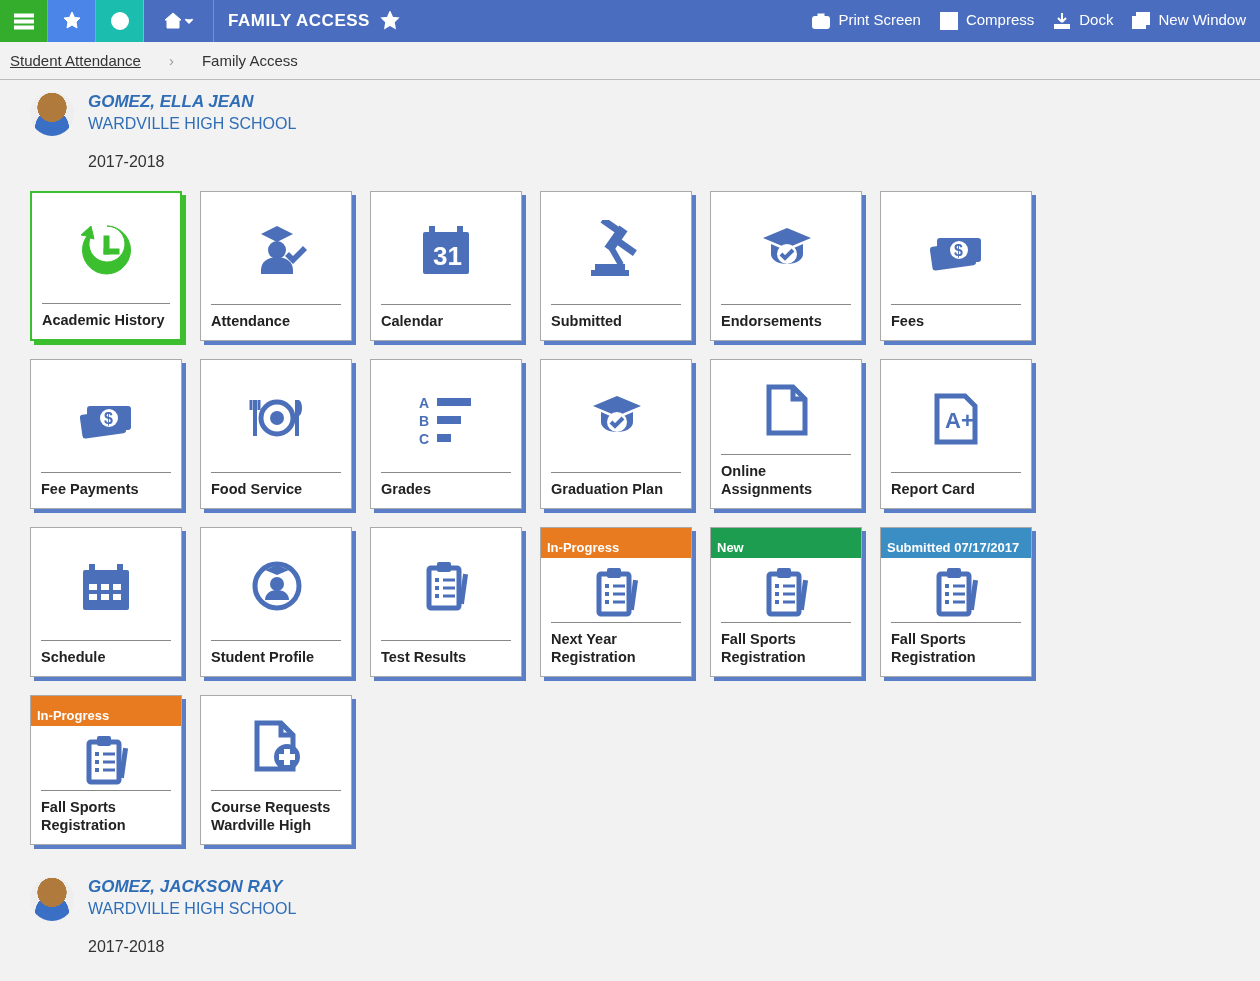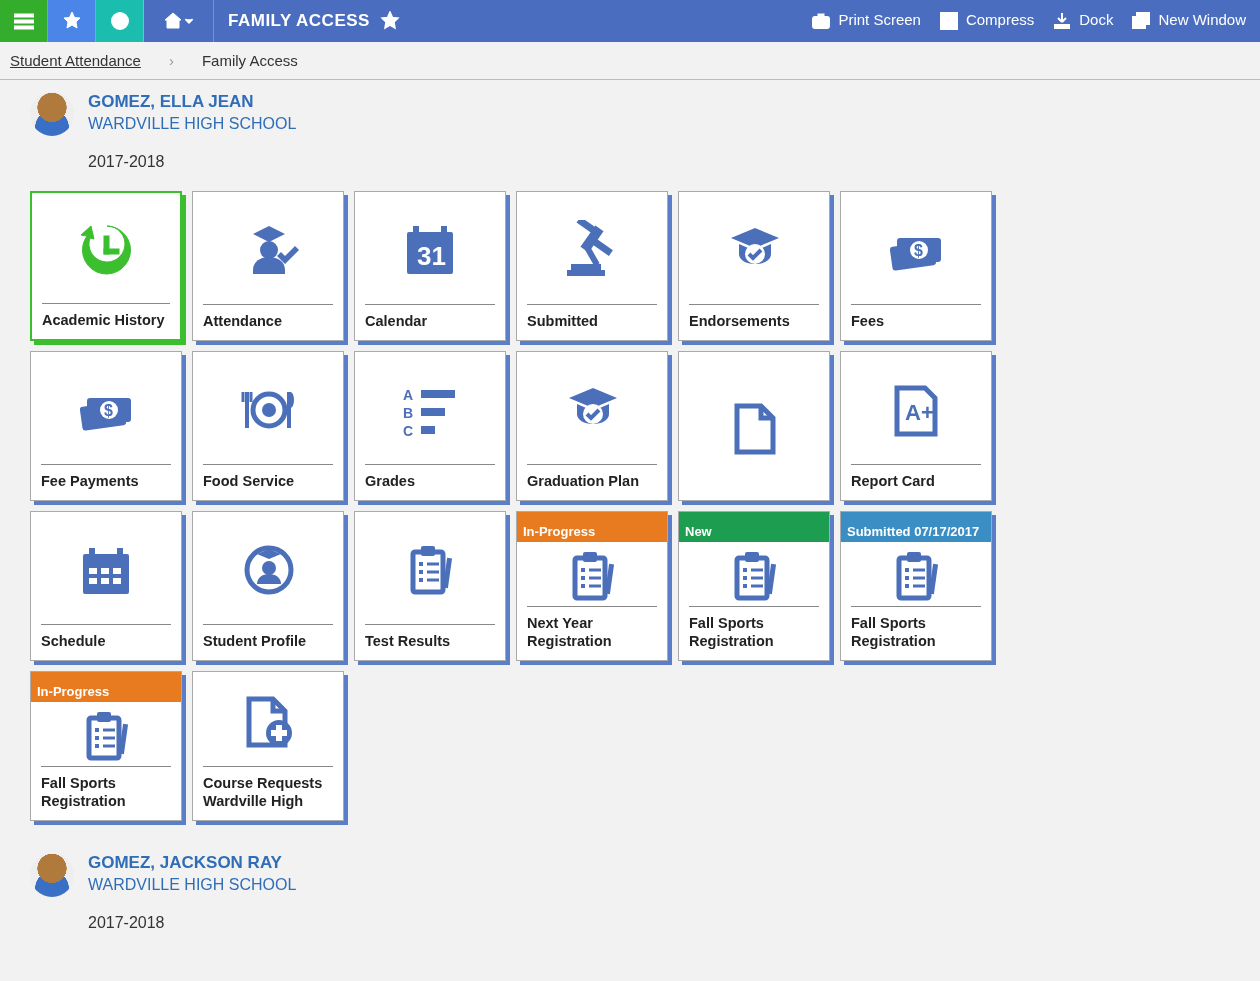--- a/index.html
+++ b/index.html
@@ -72,29 +72,29 @@
   gap: 14px;
   margin-bottom: 14px;
 }
 .avatar {
   width: 44px; height: 44px;
   border-radius: 50%;
   background: radial-gradient(circle at 50% 35%, #b07a3c 40%, transparent 41%),
               radial-gradient(circle at 50% 80%, #3a6fc6 40%, transparent 41%);
   background-color: #eee;
 }
-.student-meta .name { color: #2f6db7; font-weight: bold; font-size: 17px; }
+.student-meta .name { color: #2f6db7; font-weight: bold; font-size: 17px; font-style: italic; }
 .student-meta .school { color: #2f6db7; font-size: 16px; margin-top: 3px; }
 .student-meta .year { color: #333; font-size: 16px; margin-top: 20px; }
 
 
 .tile-grid {
   display: grid;
   grid-template-columns: repeat(6, 152px);
-  gap: 10px;
+  gap: 18px;
   padding: 6px 0 20px 0;
 }
 .tile {
   width: 152px;
   height: 150px;
   background: #fff;
   border: 1.5px solid #aaa;
   box-shadow: 4px 4px 0 #5a7ec7;
   position: relative;
   cursor: pointer;
@@ -422,20 +422,21 @@
         </div>
         <div class="label-area">Graduation Plan</div>
         </div>
         <div class="tile">
 
         <div class="icon-area">
           <svg class="ico" viewBox="0 0 70 60">
               <use href="#ico-doc"></use>
             </svg>
         </div>
+        <div class="label-area">Online Assignments</div>
         </div>
         <div class="tile">
 
         <div class="icon-area">
           <svg class="ico" viewBox="0 0 70 60">
               <use href="#ico-reportcard"></use>
             </svg>
         </div>
         <div class="label-area">Report Card</div>
         </div>

